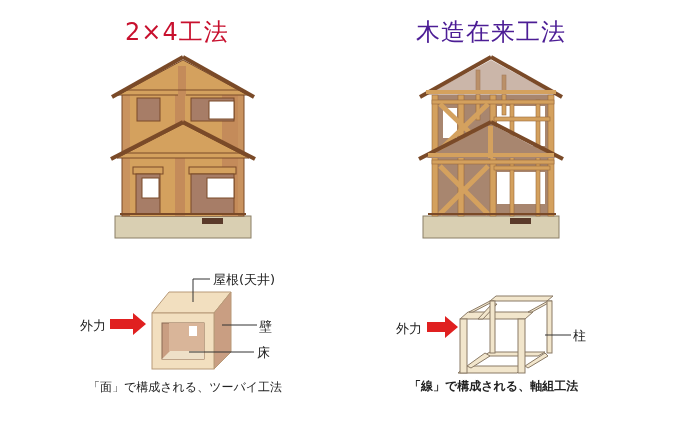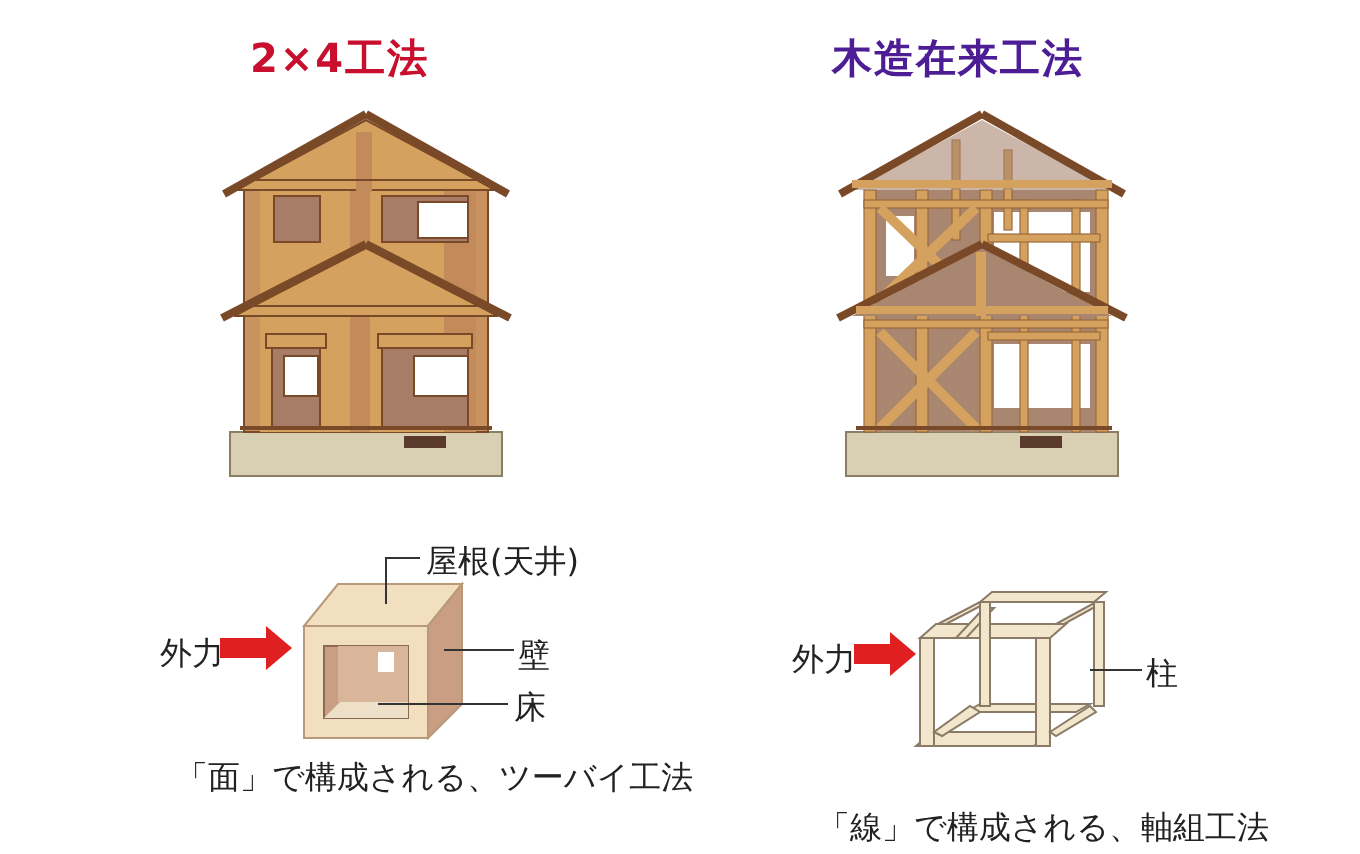--- a/index.html
+++ b/index.html
@@ -1,22 +1,22 @@
 <!DOCTYPE html>
 <html><head>
 <meta charset="utf-8">
 <style>
   html,body{margin:0;padding:0;background:#ffffff;}
   body{width:680px;height:427px;position:relative;overflow:hidden;font-family:"DejaVu Sans",sans-serif;}
-  .title{position:absolute;top:16px;font-weight:bold;font-size:20px;letter-spacing:1px;white-space:nowrap;}
+  .title{position:absolute;top:16px;font-weight:normal;font-size:24px;letter-spacing:1px;white-space:nowrap;}
   .t-left{left:125px;color:#c8102e;}
   .t-right{left:416px;color:#4c1d95;}
   svg{position:absolute;left:0;top:0;}
-  .lbl{position:absolute;font-size:16px;color:#222;white-space:nowrap;}
-  .cap{position:absolute;font-size:16px;color:#222;white-space:nowrap;}
+  .lbl{position:absolute;font-size:13px;color:#222;white-space:nowrap;}
+  .cap{position:absolute;font-size:12px;color:#222;white-space:nowrap;}
 </style>
 </head>
 <body>
 
 <div class="title t-left">2×4工法</div>
 <div class="title t-right">木造在来工法</div>
 
 <svg width="680" height="427" viewBox="0 0 680 427">
 
   <g>
@@ -134,13 +134,13 @@
 </svg>
 
 <div class="lbl" style="left:213px;top:271px;">屋根(天井)</div>
 <div class="lbl" style="left:80px;top:317px;">外力</div>
 <div class="lbl" style="left:259px;top:318px;">壁</div>
 <div class="lbl" style="left:257px;top:344px;">床</div>
 <div class="cap" style="left:88px;top:379px;">「面」で構成される、ツーバイ工法</div>
 
 <div class="lbl" style="left:396px;top:320px;">外力</div>
 <div class="lbl" style="left:573px;top:327px;">柱</div>
-<div class="cap" style="left:409px;top:404px;">「線」で構成される、軸組工法</div>
+<div class="cap" style="left:409px;top:378px;font-weight:bold;">「線」で構成される、軸組工法</div>
 
 </body></html>

